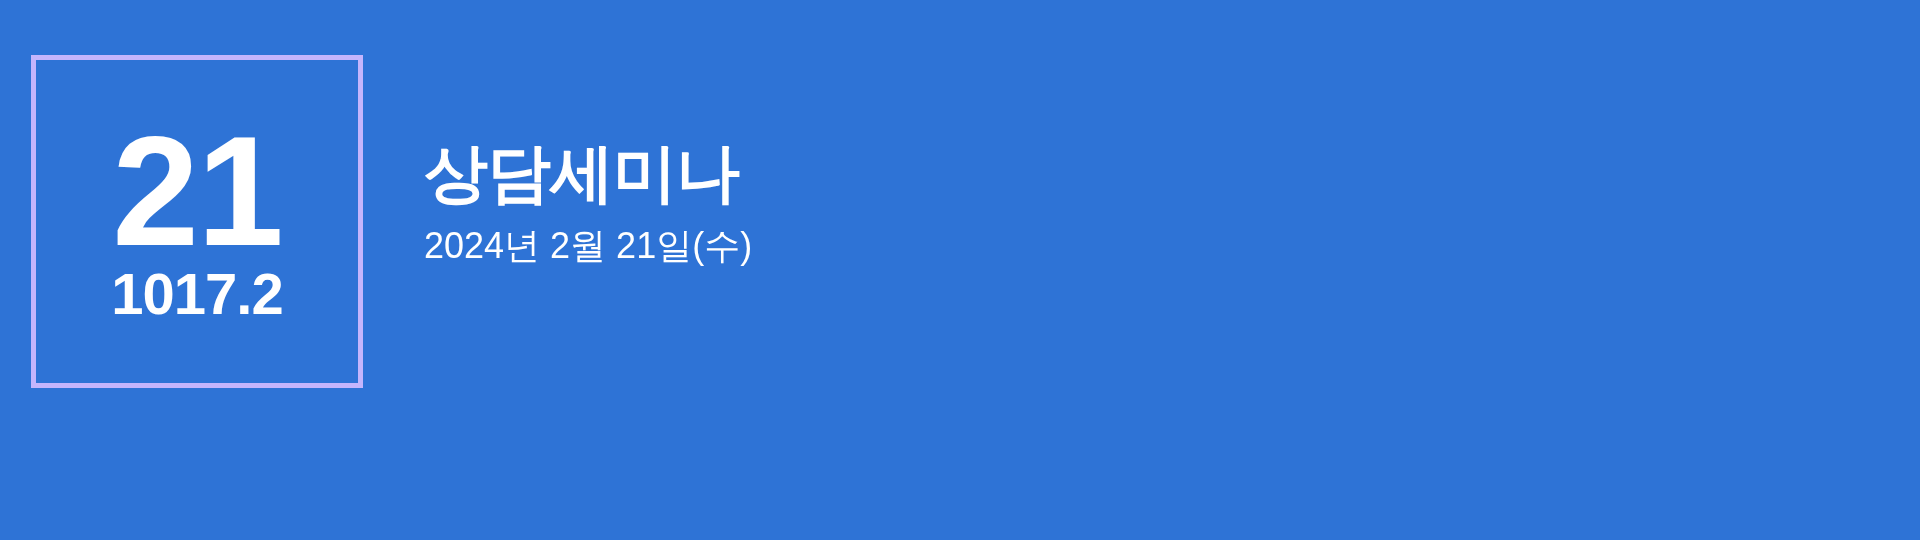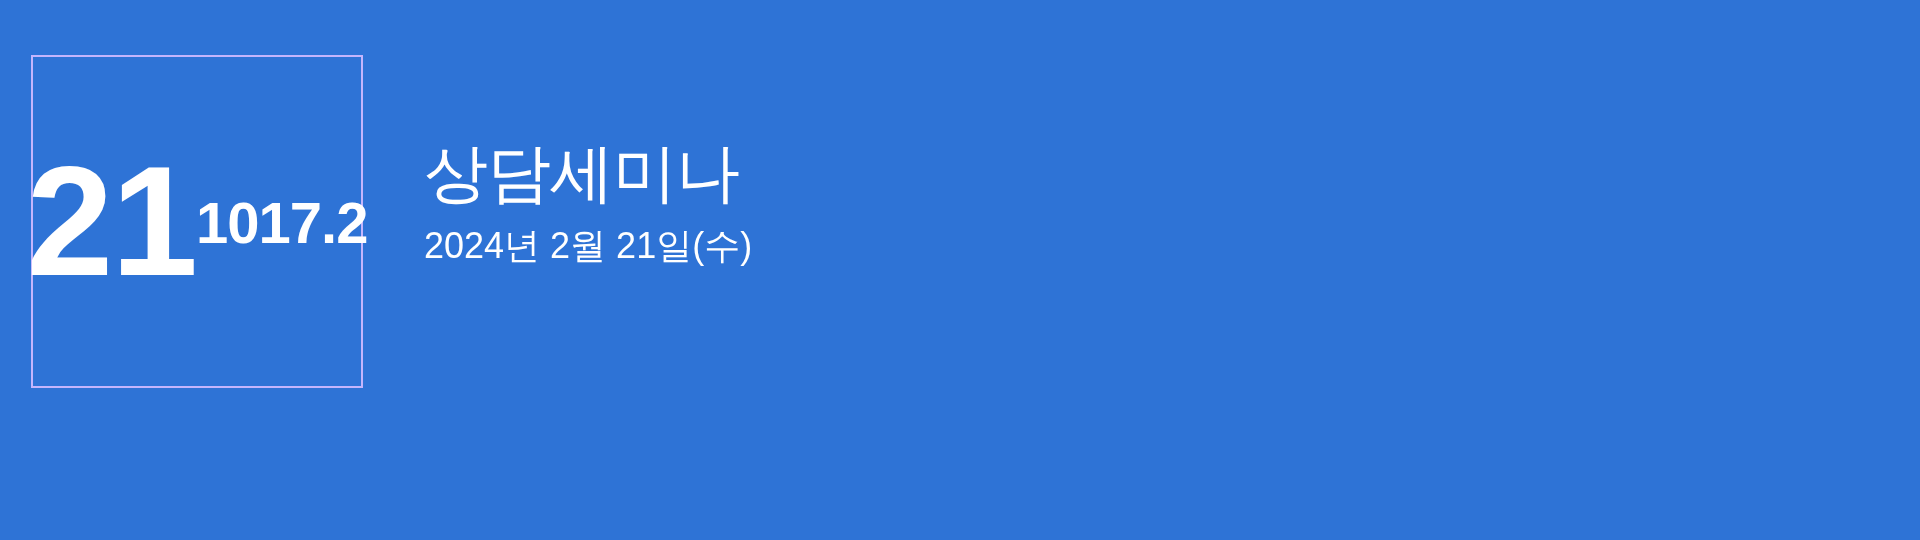--- a/index.html
+++ b/index.html
@@ -23,24 +23,24 @@
     box-sizing: border-box;
   }
 
   
   #date-box {
     position: absolute;
     left: 31px;
     top: 55px;
     width: 332px;
     height: 333px;
-    border: 2px solid #c4b5fd;
+    border: 5px solid #c4b5fd;
     box-sizing: border-box;
     display: flex;
-    flex-direction: row;
+    flex-direction: column;
     align-items: center;
     justify-content: center;
   }
 
   #date-day {
     font-size: 156px;
     font-weight: 700;
     line-height: 0.92;
     color: #ffffff;
     letter-spacing: -2px;
@@ -63,21 +63,21 @@
   
   #event-text {
     position: absolute;
     left: 424px;
     top: 138px;
     width: 1400px;
   }
 
   #event-title {
     font-size: 64px;
-    font-weight: 400;
+    font-weight: 700;
     line-height: 1.12;
     color: #ffffff;
     letter-spacing: -1px;
     margin: 0;
     padding: 0;
     white-space: nowrap;
   }
 
   #event-date {
     font-size: 36px;

